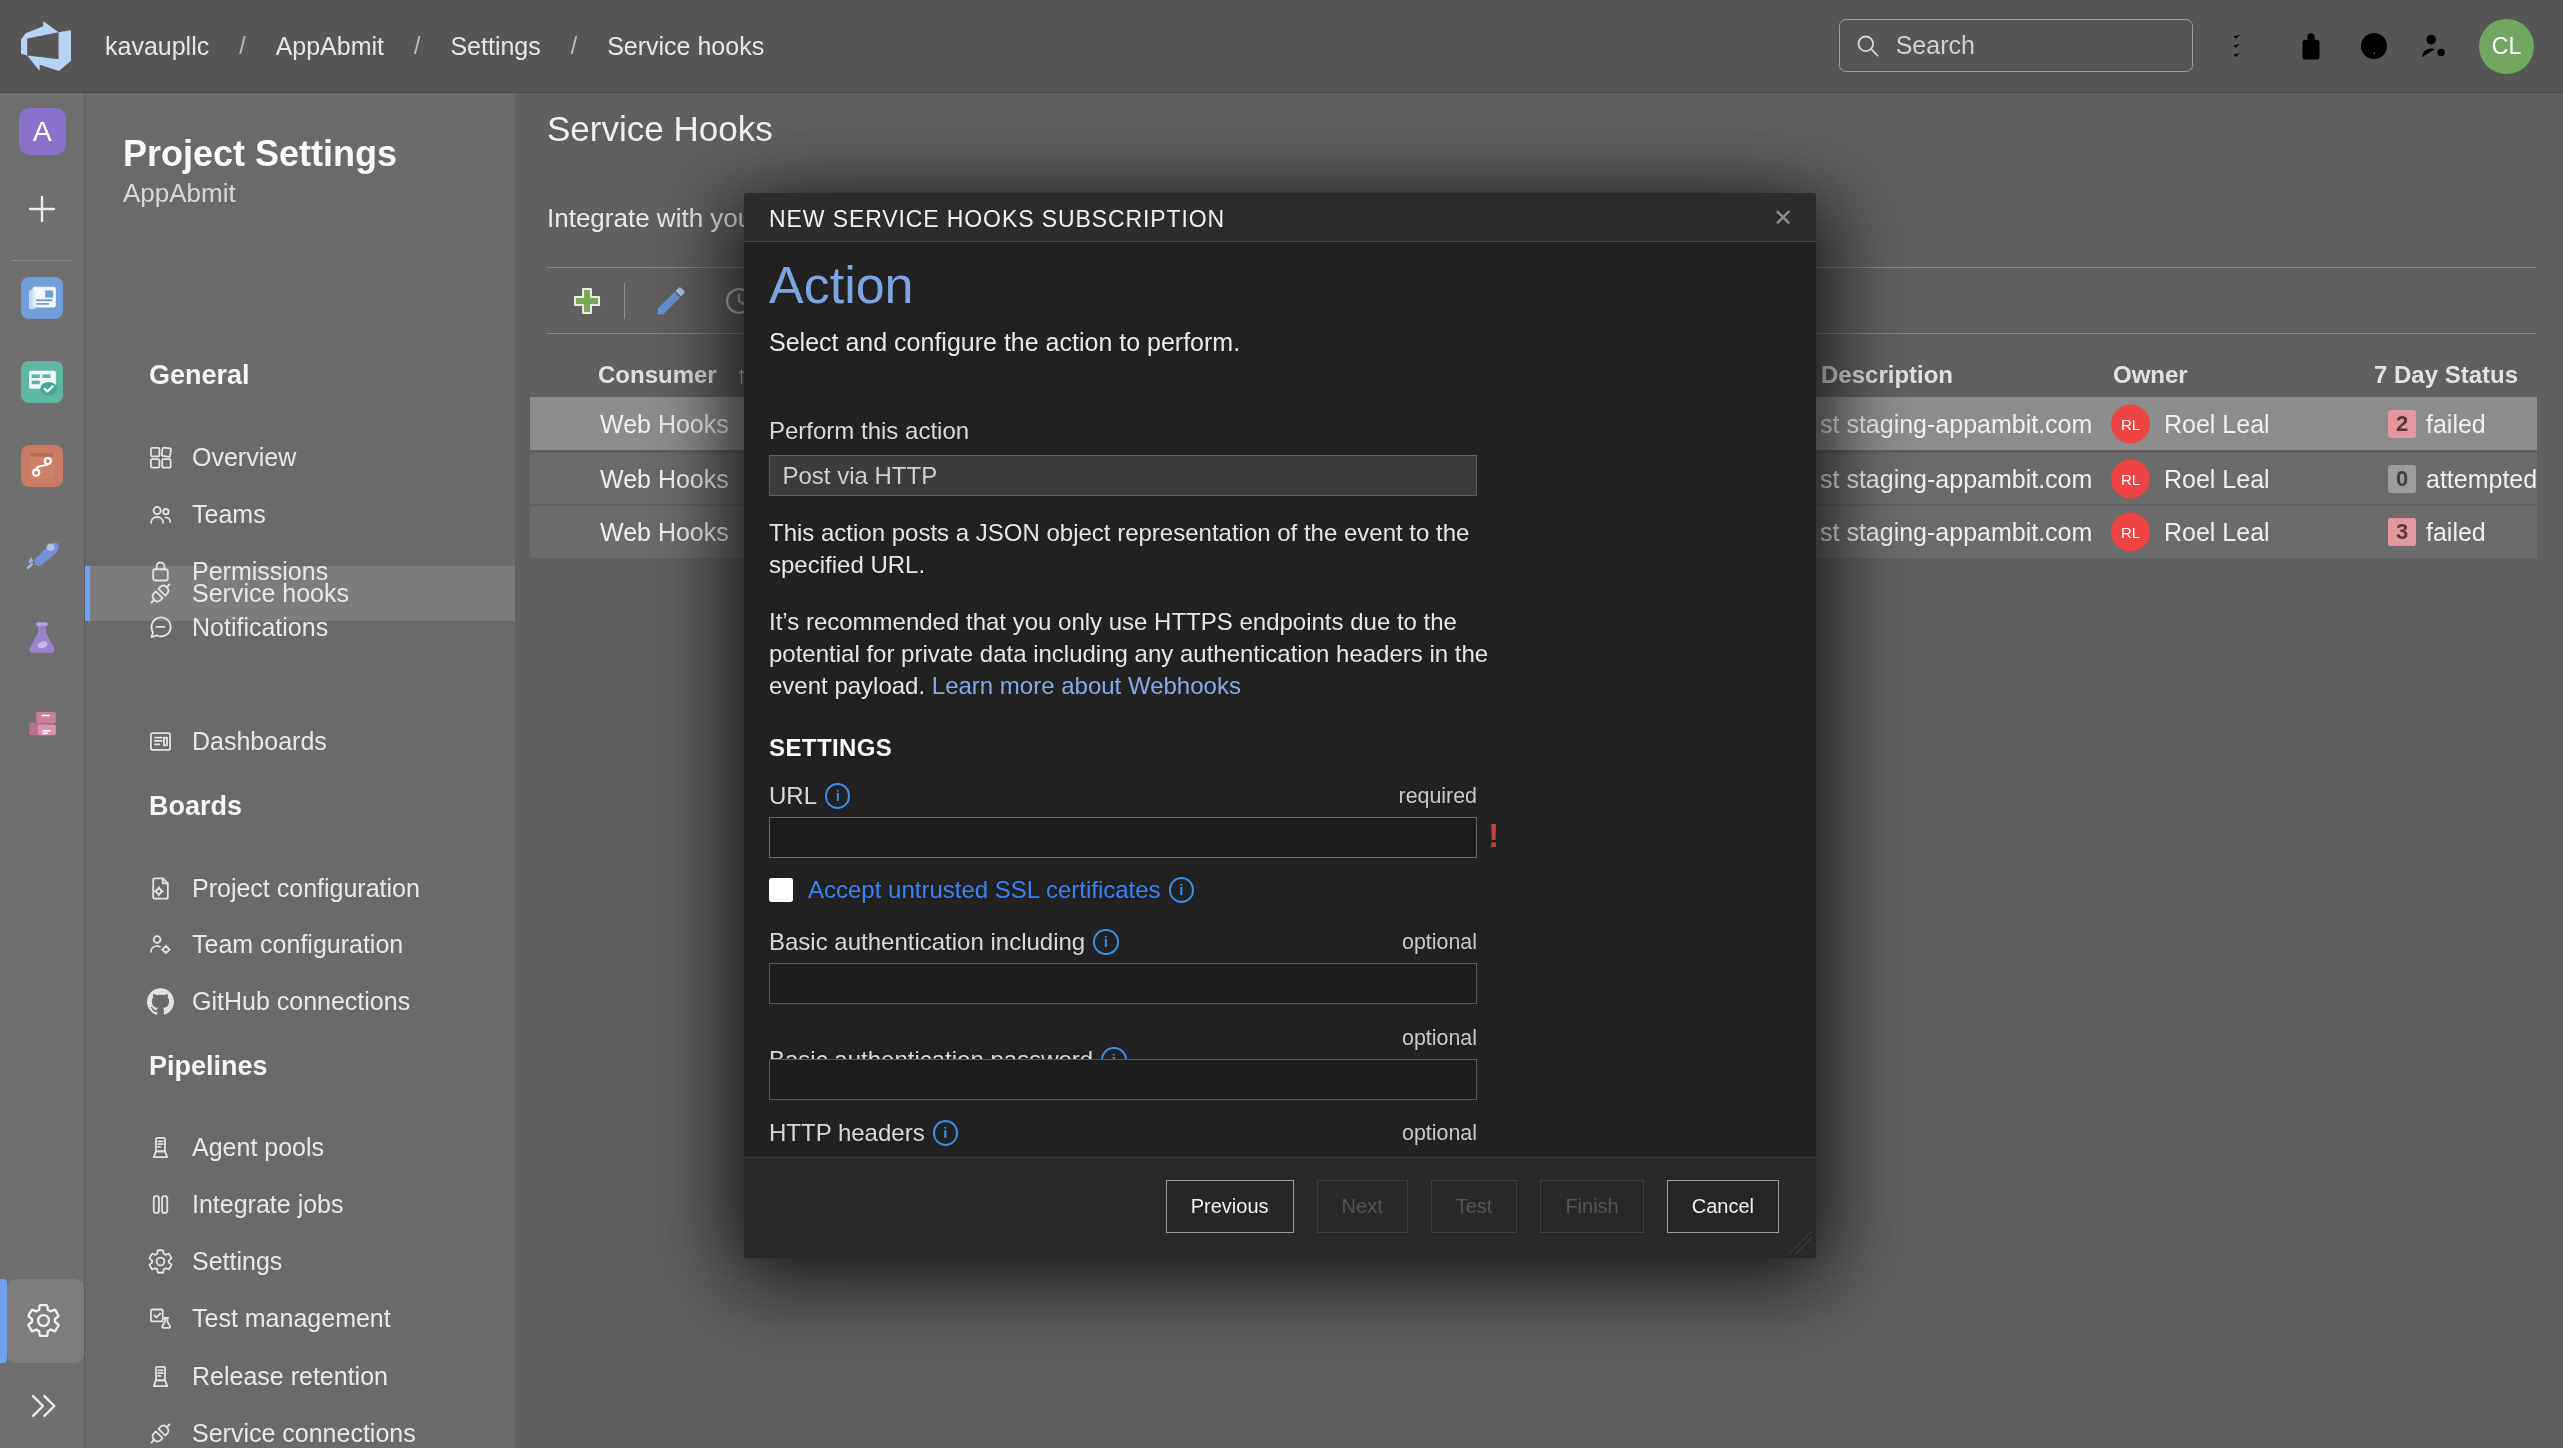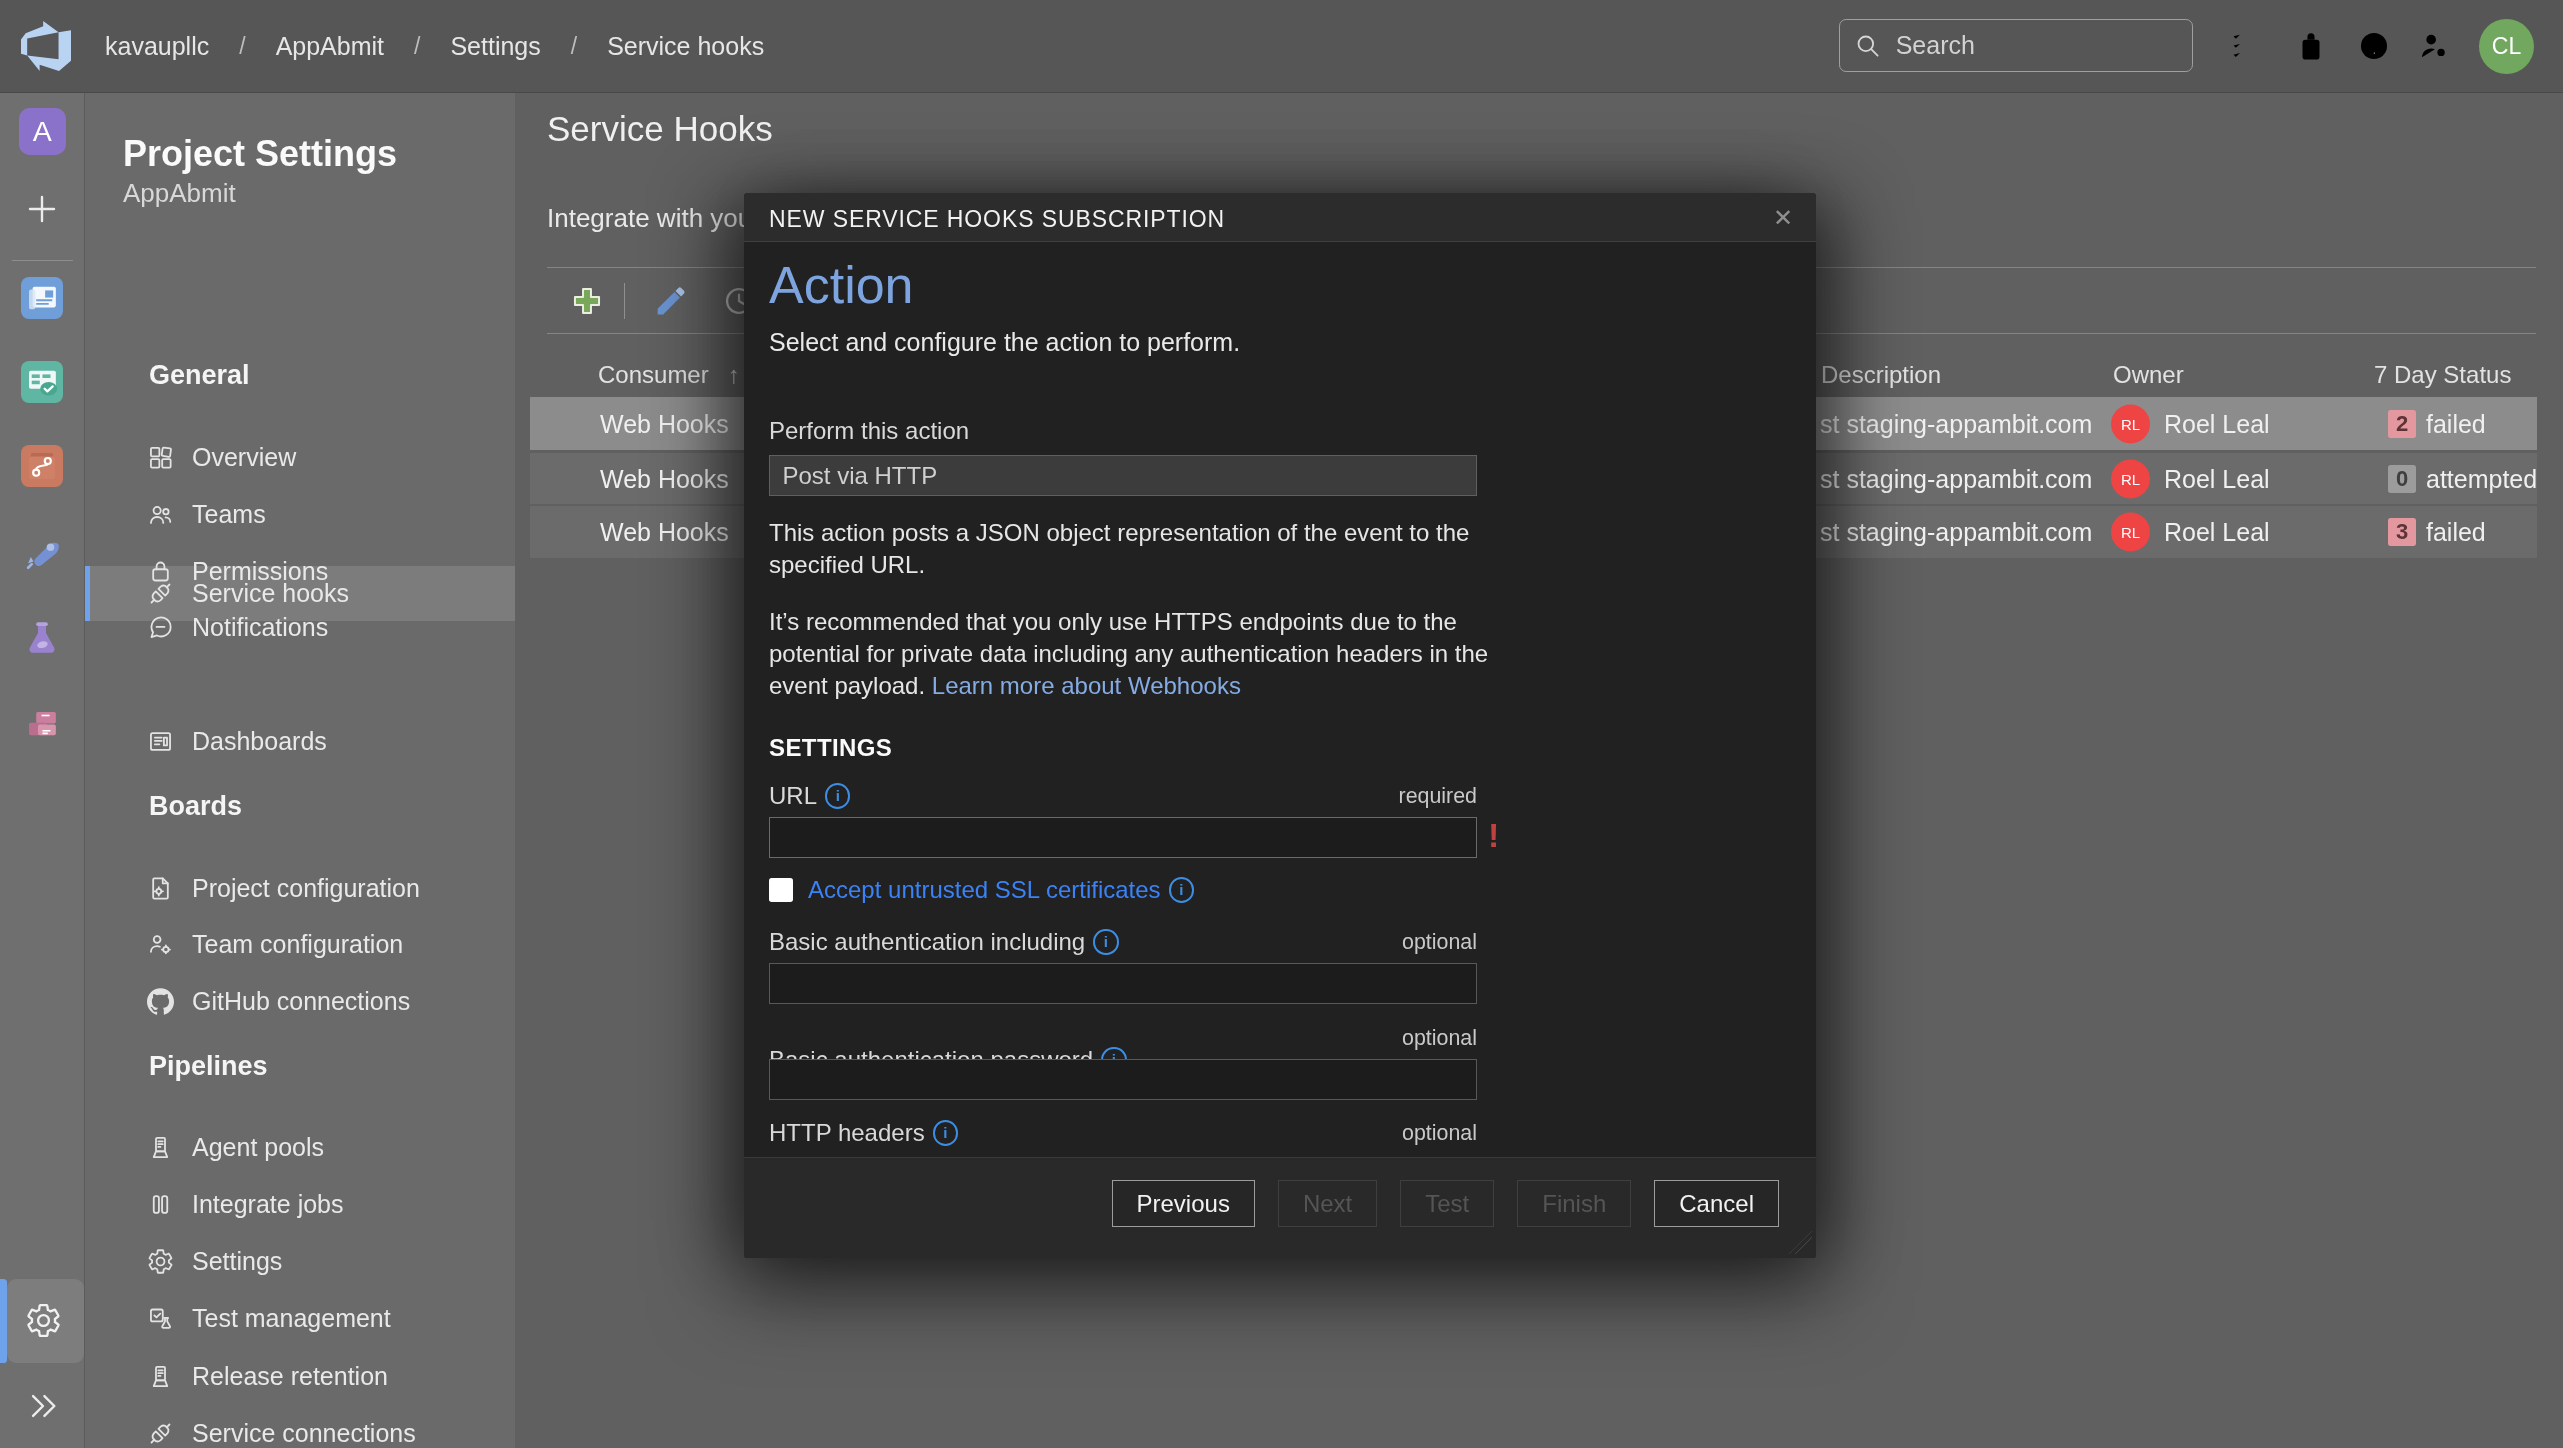--- a/index.html
+++ b/index.html
@@ -45,21 +45,21 @@
   .sb-sel-bar{position:absolute;left:0;top:473px;width:5.3px;height:55px;background:#6ea3ec;}
 
   
   .main-title{position:absolute;left:547px;top:109px;font-size:35px;color:#f0f0f0;}
   .main-intro{position:absolute;left:547px;top:203px;font-size:26px;color:#e9e9e9;white-space:nowrap;}
   .hdiv{position:absolute;left:547px;width:1989px;height:0;border-top:1.8px solid #858585;}
   .toolbar-plus{position:absolute;left:570px;top:284px;width:34px;height:34px;}
   .toolbar-sep{position:absolute;left:624px;top:283px;width:0;height:36px;border-left:1.8px solid #8f8f8f;}
   .toolbar-pencil{position:absolute;left:653px;top:282px;width:37px;height:37px;}
   .toolbar-redeliver{position:absolute;left:722px;top:284px;width:34px;height:34px;color:#bdbdbd;}
-  .th{position:absolute;top:361px;font-size:24px;color:#e2e2e2;}
+  .th{position:absolute;top:361px;font-size:24px;color:#e2e2e2;font-weight:bold;}
   .row{position:absolute;left:530px;width:2007px;}
   .row-hl{background:#8c8c8c;}
   .row-std{background:rgba(255,255,255,0.07);}
   .cell{position:absolute;top:50%;transform:translateY(-50%);font-size:25px;color:#f0f0f0;white-space:nowrap;}
   .owner-av{position:absolute;left:1581px;top:50%;transform:translateY(-50%);width:39px;height:39px;border-radius:50%;background:#ef4444;color:#fff;font-size:15px;display:flex;align-items:center;justify-content:center;}
   .badge{position:absolute;left:1858px;top:50%;transform:translateY(-50%);width:28px;height:28px;border-radius:2.7px;font-size:22px;font-weight:bold;display:flex;align-items:center;justify-content:center;}
   .badge-failed{background:#e2989e;color:#5d3338;}
   .badge-attempted{background:#9c9c9c;color:#3f3f3f;}
 
   
@@ -76,21 +76,21 @@
   .m-link{color:#85abe3;text-decoration:none;}
   .m-settings{position:absolute;left:25px;top:541px;font-size:24px;font-weight:bold;letter-spacing:0.4px;color:#fafafa;}
   .m-badge{position:absolute;left:25px;width:708px;text-align:right;font-size:21.4px;color:#c9c9c9;}
   .m-input{position:absolute;left:25px;width:708px;height:41px;background:#1c1c1c;border:1.8px solid #585858;box-sizing:border-box;color:#e8e8e8;font-size:23px;padding:0 10.7px;font-family:inherit;outline:none;}
   .m-input.url{border-color:#6a6a6a;}
   .m-error{position:absolute;left:744px;top:623px;font-size:34px;font-weight:bold;color:#c0413e;}
   .info{display:inline-flex;align-items:center;justify-content:center;width:21.4px;height:21.4px;border:2.7px solid #3d8de3;border-radius:50%;color:#3d8de3;font-size:15px;font-weight:bold;margin-left:8px;flex:none;}
   .cb{display:inline-block;width:24px;height:24px;background:#ffffff;border-radius:2.7px;margin-right:15px;flex:none;}
   .m-foot{position:absolute;left:0;top:964px;width:100%;height:101px;background:#292929;border-top:0.9px solid #3a3a3a;border-radius:0 0 3.6px 3.6px;box-sizing:border-box;}
   .m-btns{position:absolute;right:37px;top:22px;display:flex;gap:23px;}
-  .btn{height:47px;box-sizing:border-box;display:flex;align-items:center;justify-content:center;padding:0 24px;font-size:24px;}
+  .btn{height:53px;box-sizing:border-box;display:flex;align-items:center;justify-content:center;padding:0 24px;font-size:20px;}
   .btn-on{border:1.8px solid #9c9c9c;background:#262626;color:#f2f2f2;}
   .btn-off{border:1.8px solid #3f3f3f;background:#292929;color:#555555;}
   .gripper{position:absolute;right:3.6px;bottom:3.6px;width:23px;height:23px;
     background:linear-gradient(135deg,transparent 48%,rgba(255,255,255,.12) 49%,transparent 52%,transparent 62%,rgba(255,255,255,.12) 63%,transparent 66%);}
 </style>
 </head>
 <body>
 
 <div class="topbar">
   <svg class="logo" viewBox="0 0 24 24">

